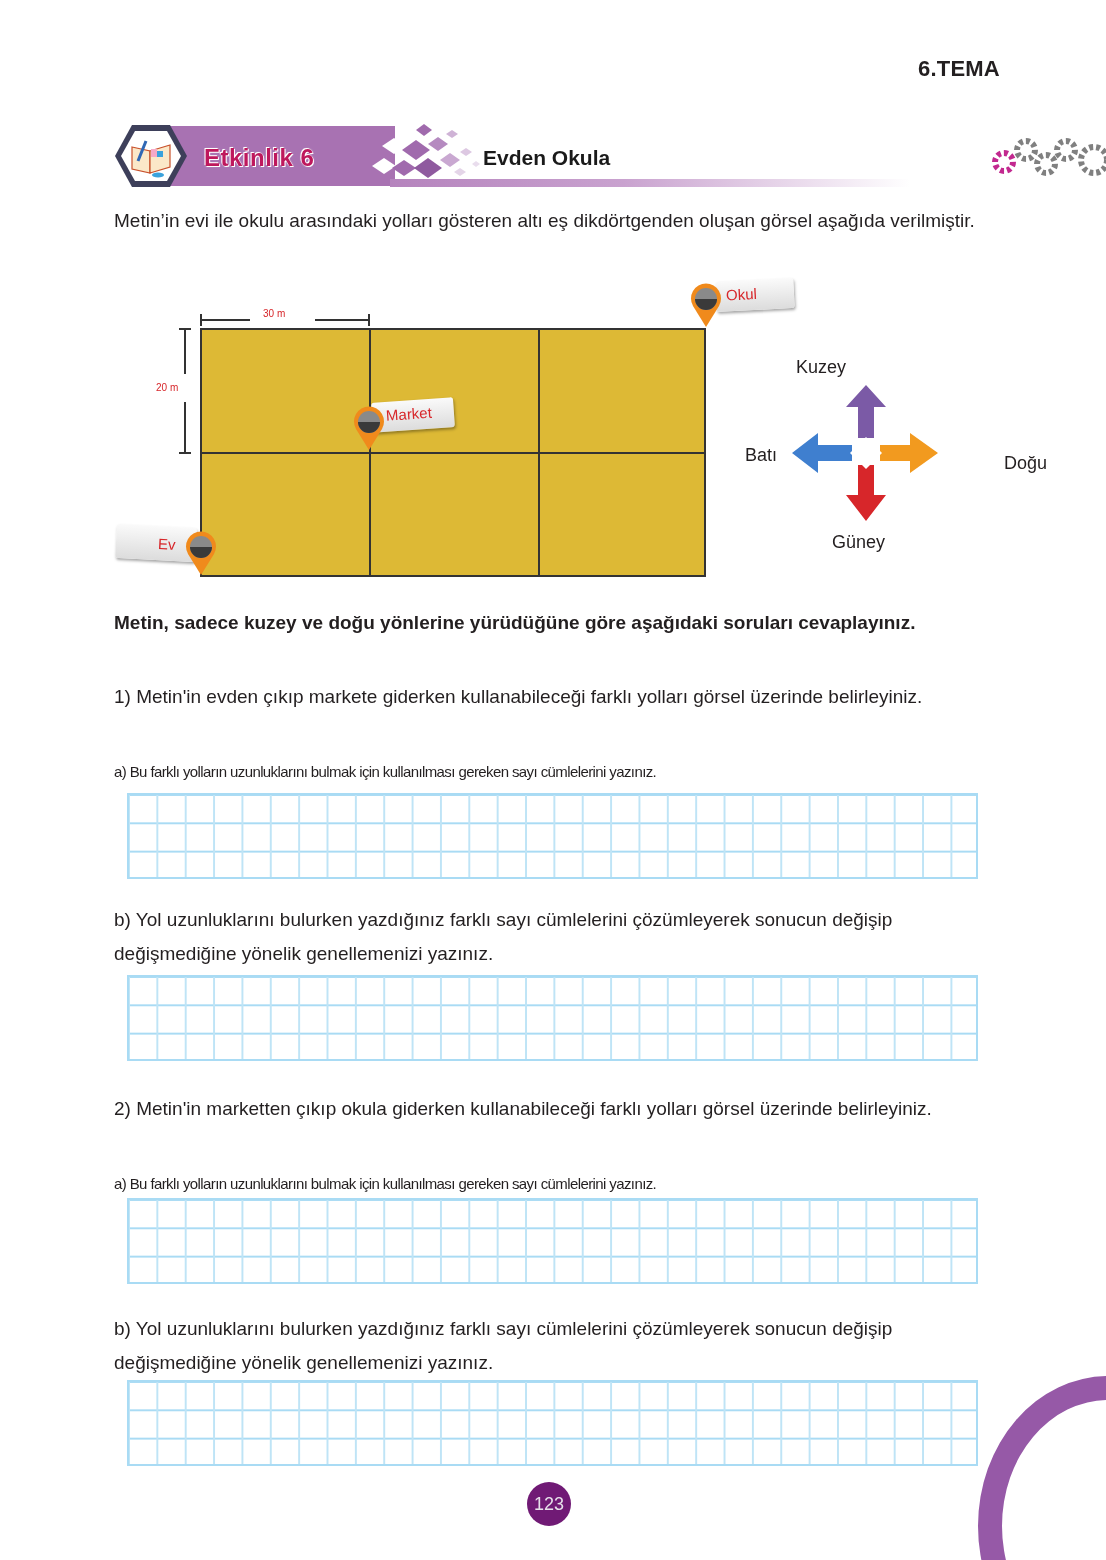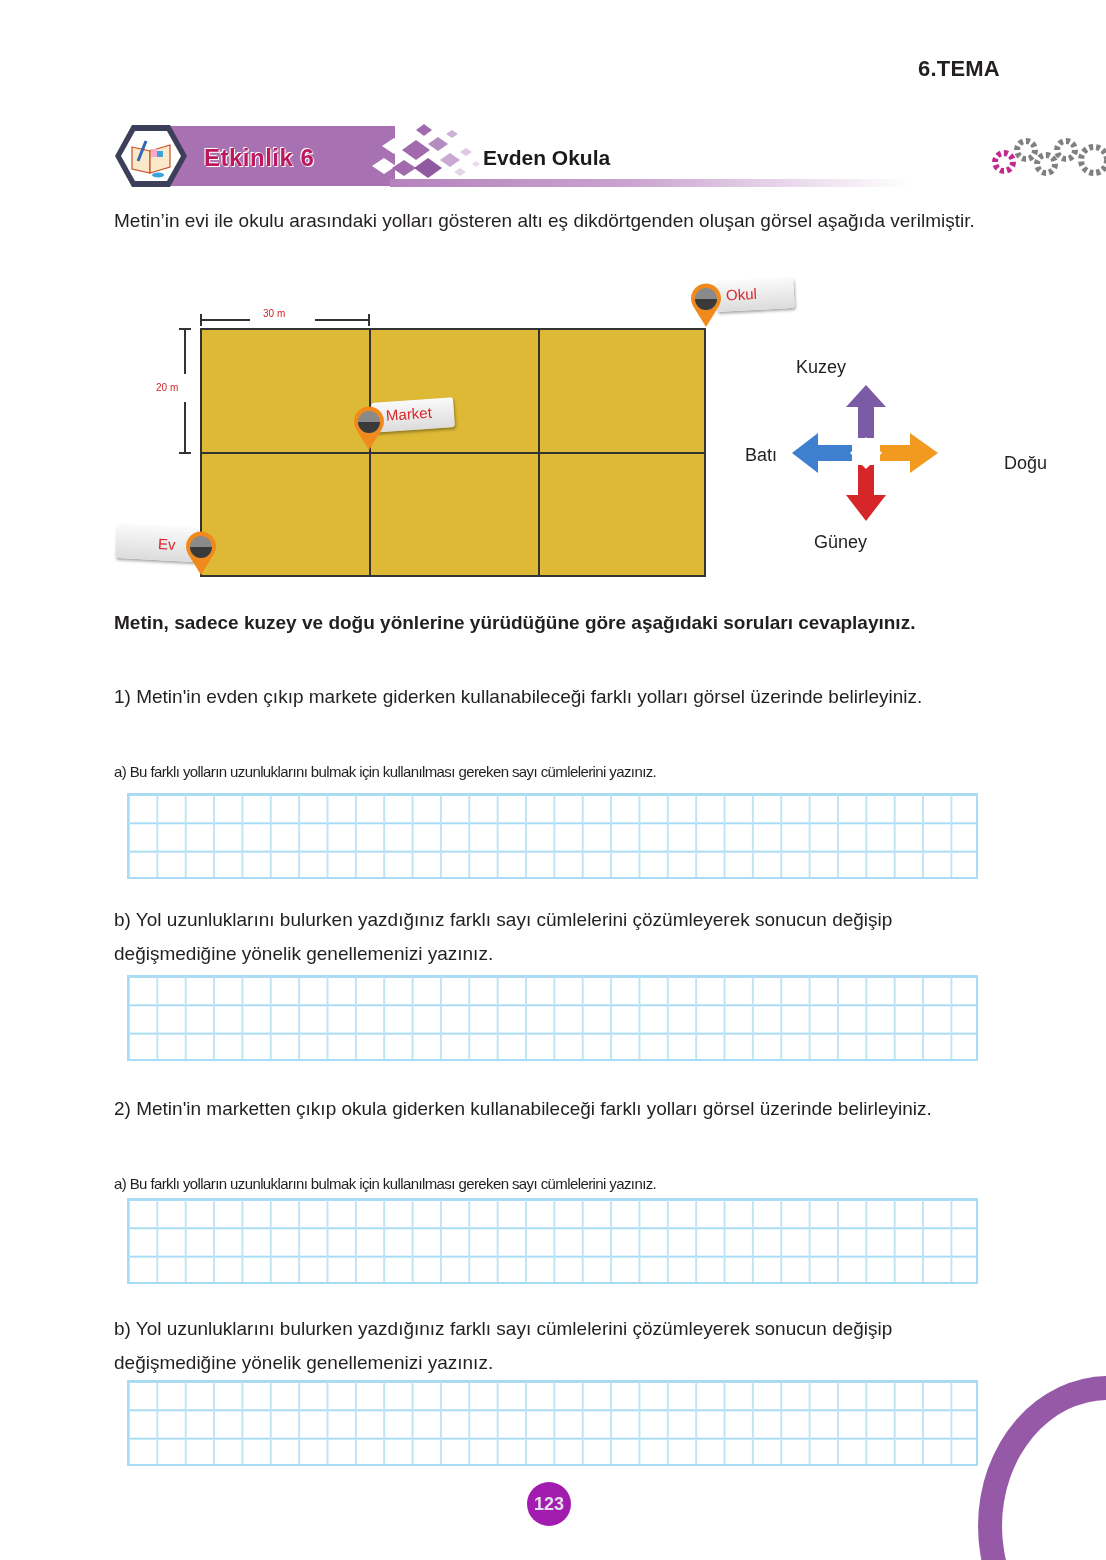--- a/index.html
+++ b/index.html
@@ -40,22 +40,22 @@
   .qa { left:114px; font-size:15px; letter-spacing:-0.6px;margin-top:7px; }
 
   .answer-grid { left:127px; width:851px; height:86px; box-sizing:border-box;
     border:2px solid #a9dbf4;
     background-image:
       linear-gradient(to right, #bfe4f6 2px, transparent 2px),
       linear-gradient(to bottom, #a9dbf4 2px, transparent 2px);
     background-size:28.37px 100%, 100% 28.33px;
     background-position:-1px 0, 0 -1px; }
 
-  .page-num { left:527px; top:1482px; width:44px; height:44px; border-radius:50%; background:#a21caf;
-              color:#e6e0ea; font-weight:bold; font-size:18px; text-align:center; line-height:44px; }
+  .page-num { left:527px; top:1482px; width:44px; height:44px; border-radius:50%; background:#701a75;
+              color:#e6e0ea; font-weight:normal; font-size:18px; text-align:center; line-height:44px; }
   .arc { left:978px; top:1376px; width:260px; height:300px; border-radius:50%;
          border:24px solid #9659a7; box-sizing:border-box; }
 </style>
 </head>
 <body>
 
 <div class="abs tema">6.TEMA</div>
 
 <div class="abs banner-bar"></div>
 <div class="abs banner-fade"></div>
@@ -150,21 +150,21 @@
 </div>
 <svg class="abs pin" style="left:184px;top:530px;" viewBox="0 0 34 46">
   <path d="M17 45 L4 24 A15 15 0 1 1 30 24 Z" fill="#f08a1c"></path>
   <circle cx="17" cy="17" r="11" fill="#8a8a8a"></circle>
   <path d="M6 17 A11 11 0 0 0 28 17 Z" fill="#3a3a3a"></path>
 </svg>
 
 <div class="abs clabel" style="left:796px;top:357px;">Kuzey</div>
 <div class="abs clabel" style="left:745px;top:445px;">Batı</div>
 <div class="abs clabel" style="left:1004px;top:445px;margin-top:8px;">Doğu</div>
-<div class="abs clabel" style="left:814px;top:532px;">Güney</div>
+<div class="abs clabel" style="left:832px;top:532px;">Güney</div>
 
 <svg class="abs compass" viewBox="0 0 170 140">
 
   <path d="M78 53 L78 22 L66 22 L86 0 L106 22 L94 22 L94 53 Z" fill="#7b5aa6"></path>
 
   <path d="M78 80 L78 110 L66 110 L86 136 L106 110 L94 110 L94 80 Z" fill="#d7262a"></path>
 
   <path d="M72 60 L38 60 L38 48 L12 68 L38 88 L38 76 L72 76 Z" fill="#3f7fcf"></path>
 
   <path d="M100 60 L130 60 L130 48 L158 68 L130 88 L130 76 L100 76 Z" fill="#f29a1f"></path>

